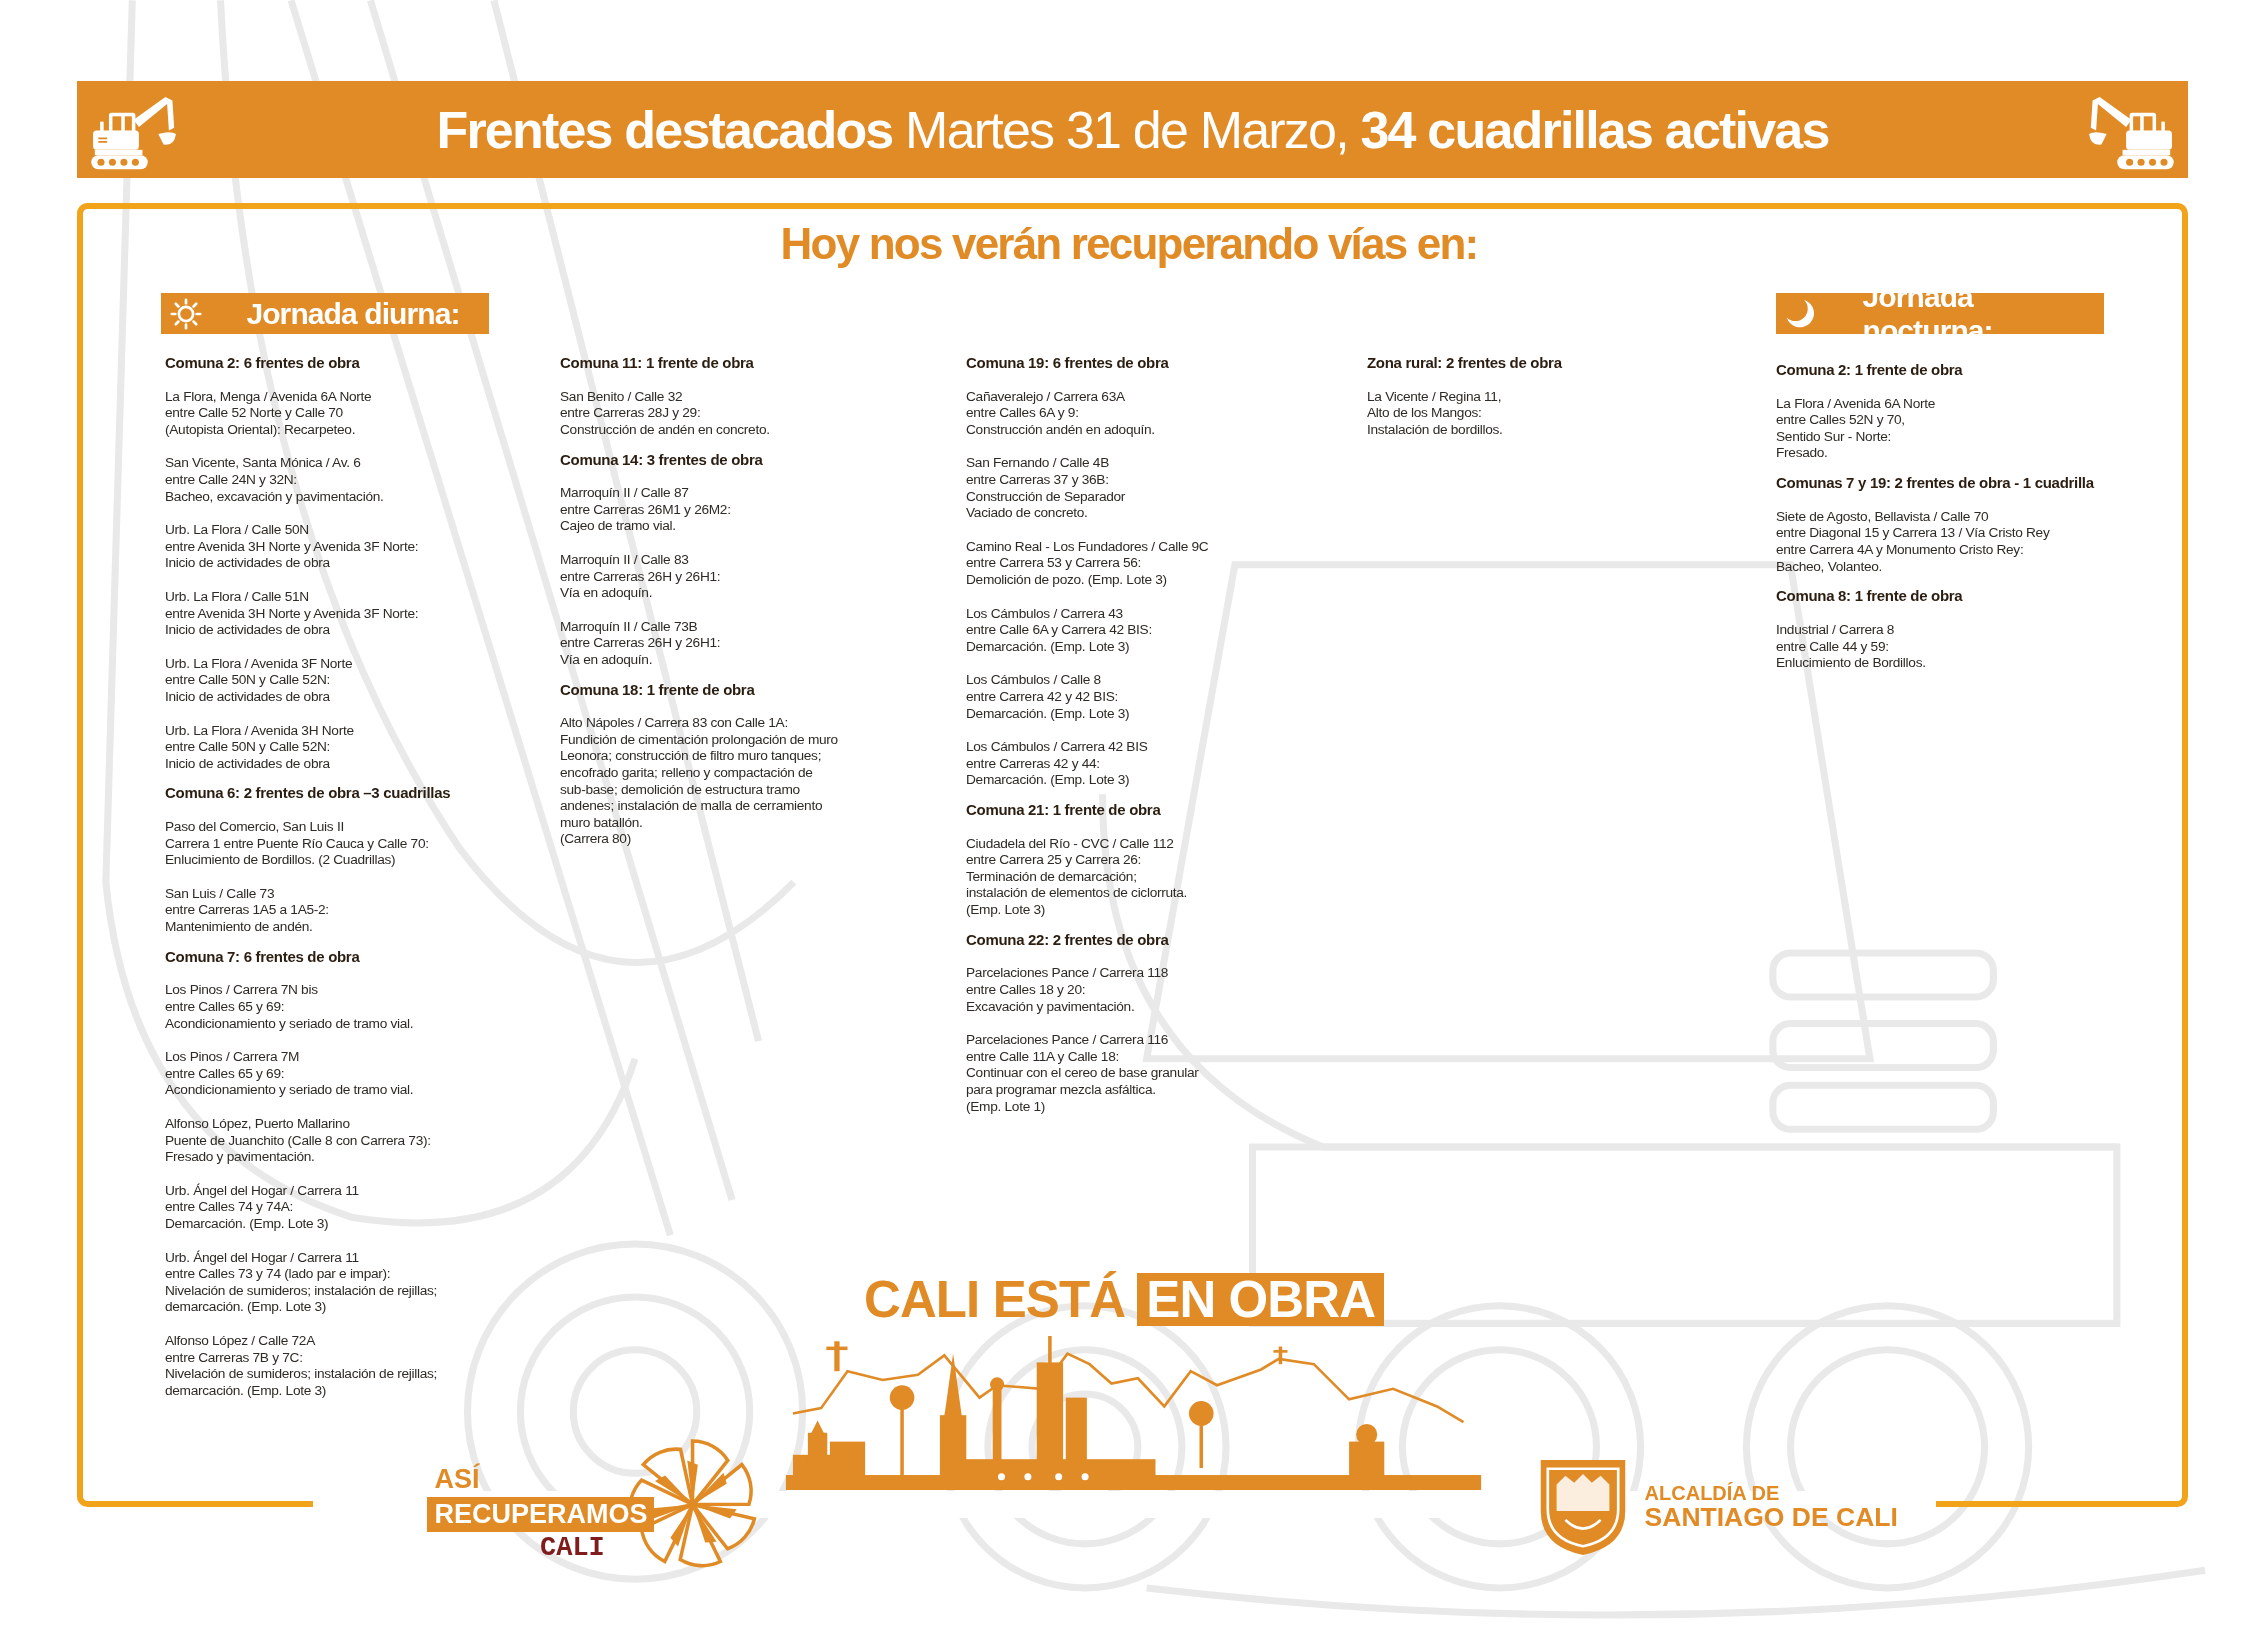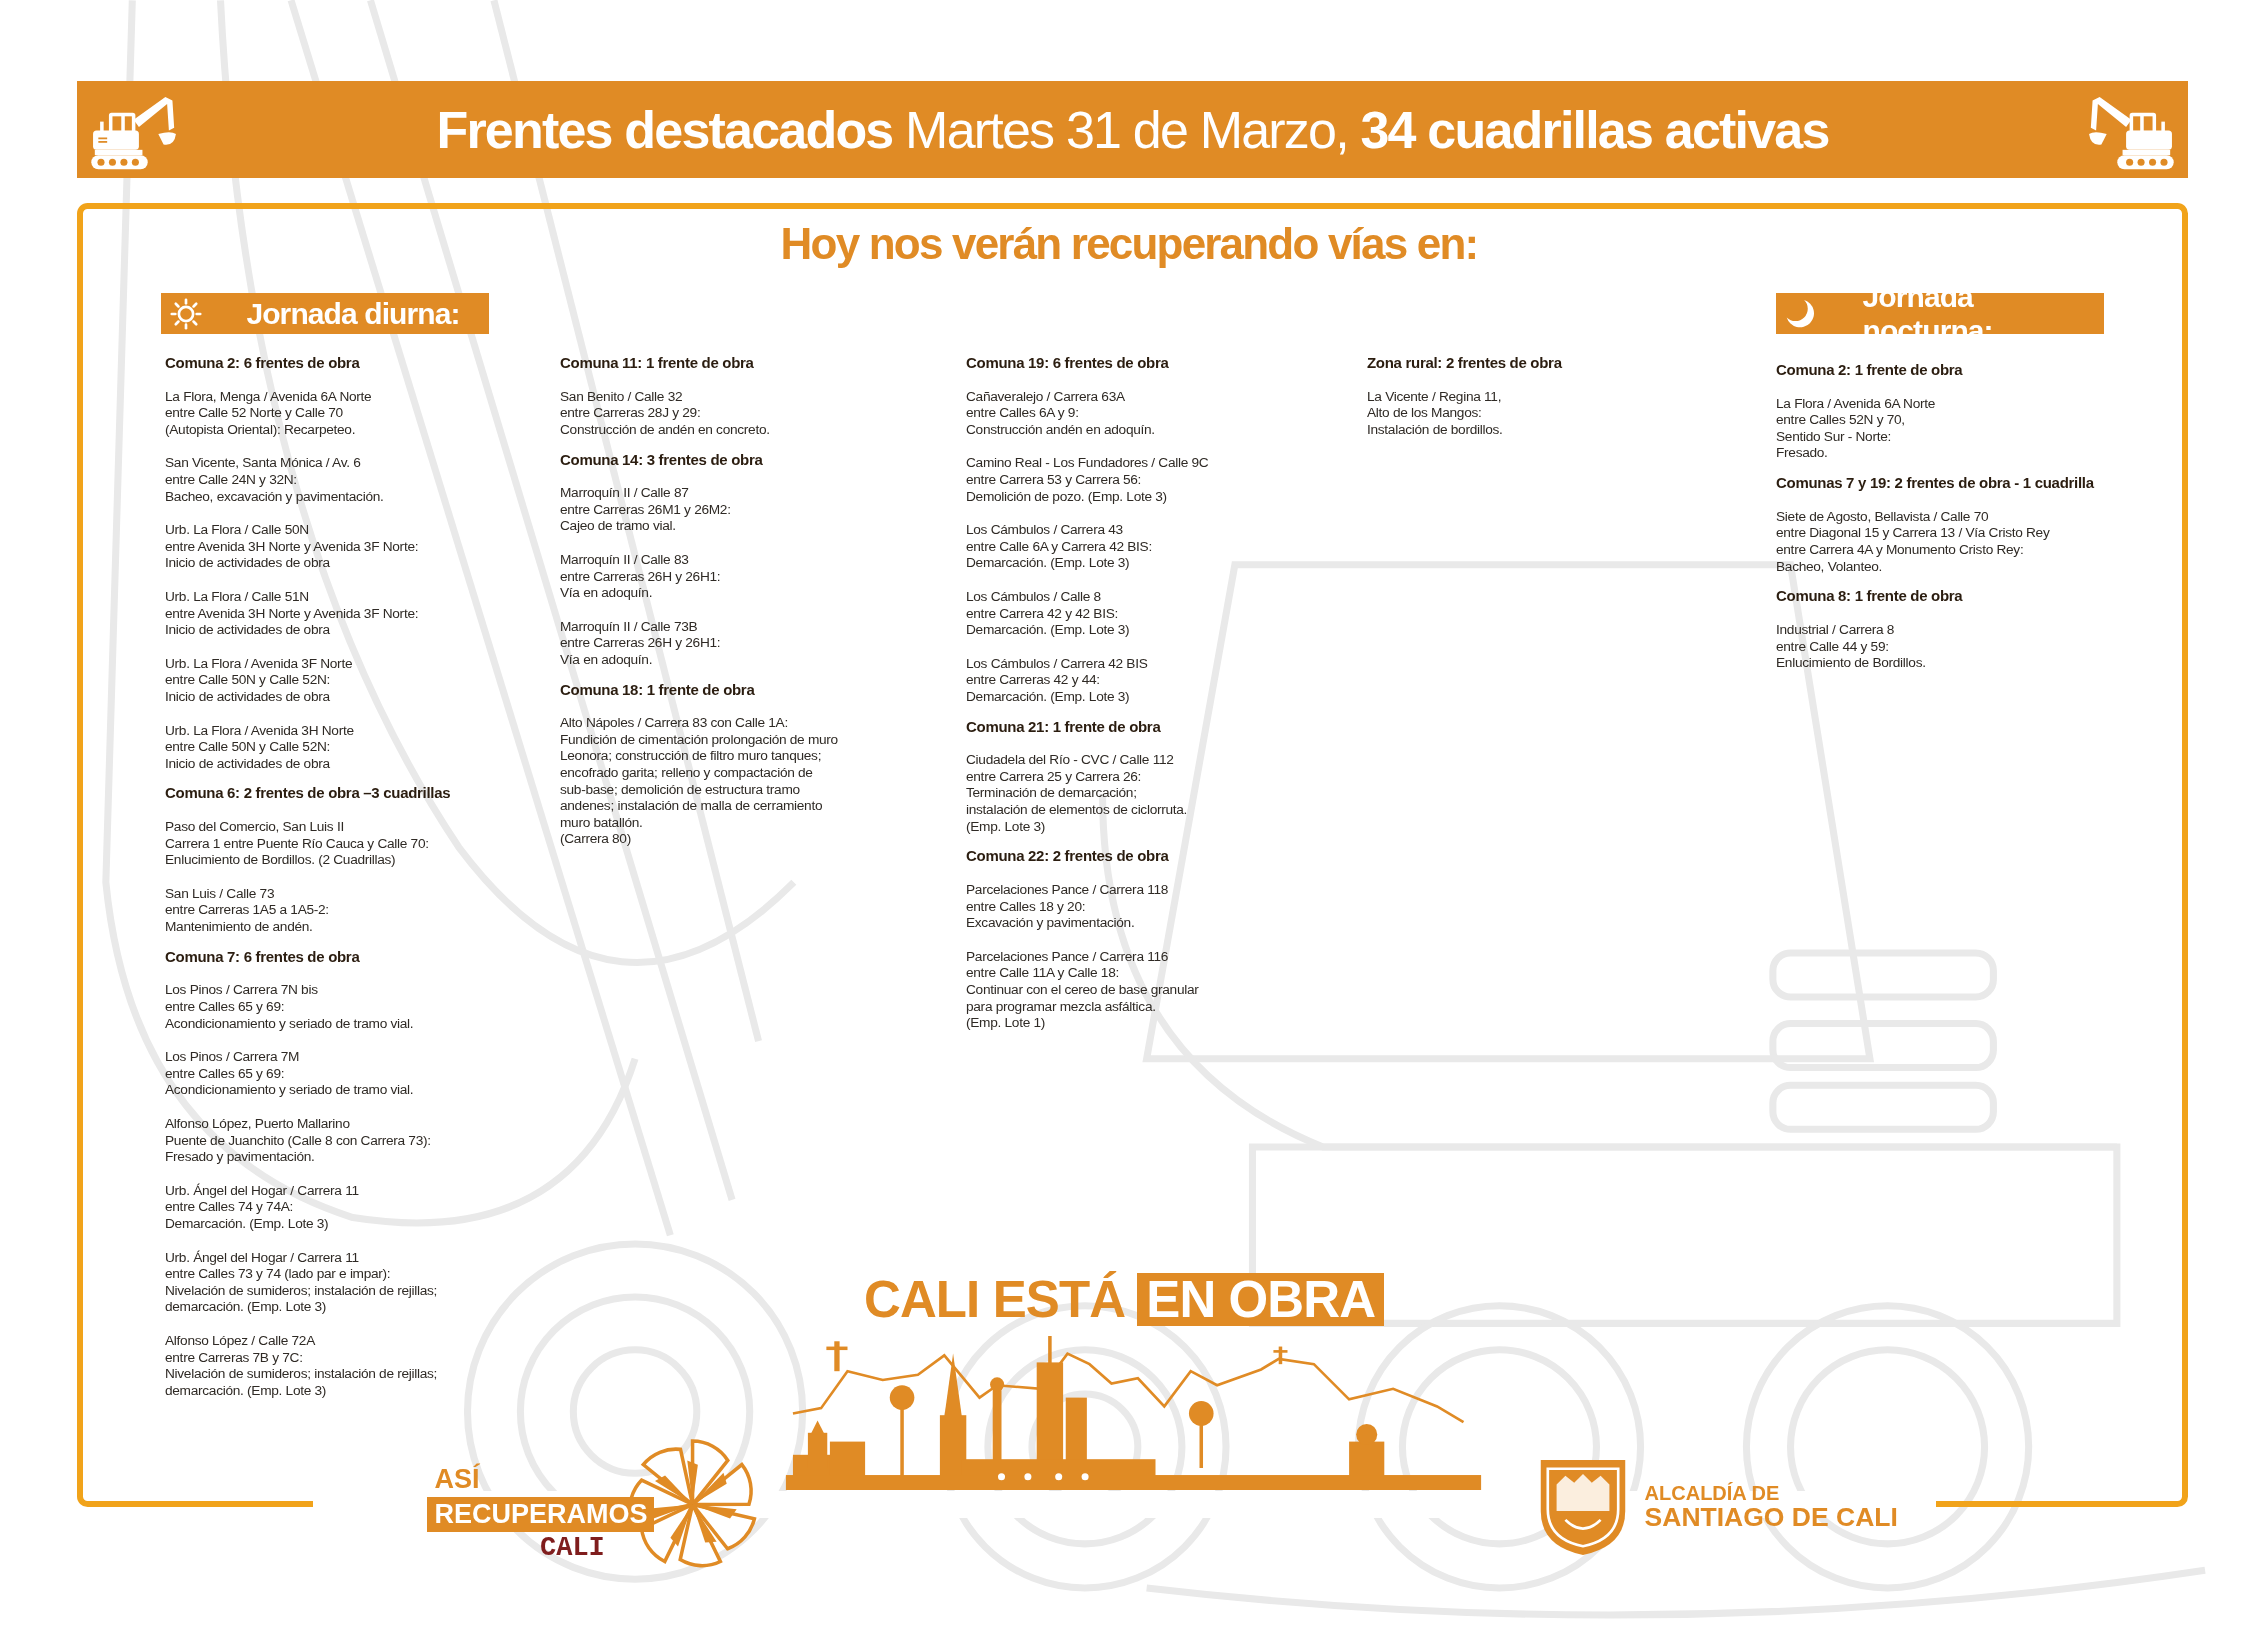--- a/index.html
+++ b/index.html
@@ -262,20 +262,24 @@
 (Carrera 80)</div>
   </div>
 </div>
 
 <div class="col c3">
   <div>
     <div class="group-title">Comuna 19: 6 frentes de obra</div>
     <div class="entry">Cañaveralejo / Carrera 63A
 entre Calles 6A y 9:
 Construcción andén en adoquín.</div>
+    <div class="entry">San Fernando / Calle 4B
+entre Carreras 37 y 36B:
+Construcción de Separador
+Vaciado de concreto.</div>
     <div class="entry">Camino Real - Los Fundadores / Calle 9C
 entre Carrera 53 y Carrera 56:
 Demolición de pozo. (Emp. Lote 3)</div>
     <div class="entry">Los Cámbulos / Carrera 43
 entre Calle 6A y Carrera 42 BIS:
 Demarcación. (Emp. Lote 3)</div>
     <div class="entry">Los Cámbulos / Calle 8
 entre Carrera 42 y 42 BIS:
 Demarcación. (Emp. Lote 3)</div>
     <div class="entry">Los Cámbulos / Carrera 42 BIS

